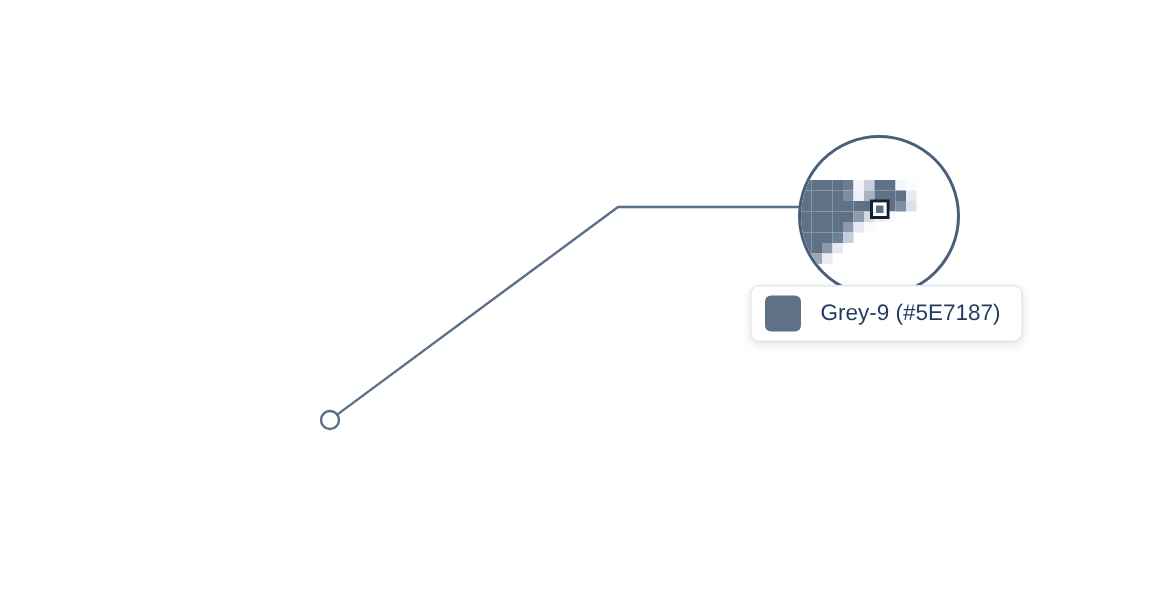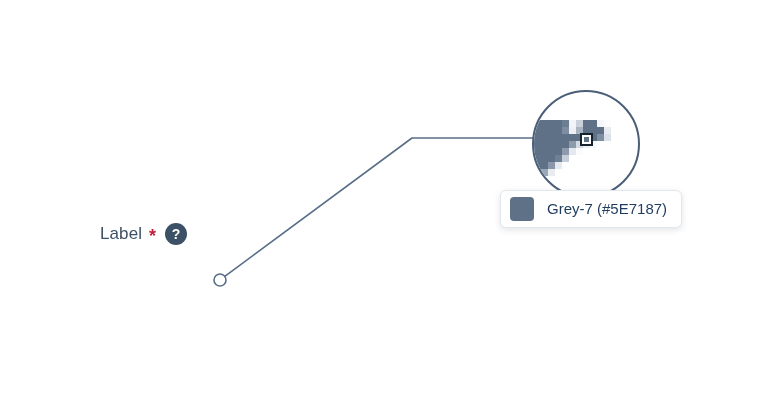--- a/index.html
+++ b/index.html
@@ -176,27 +176,20 @@
     color: #1f3c5f;
     white-space: nowrap;
   }
 </style>
 </head>
 <body>
 
 <div id="stage">
 
   <div class="field-group">
-    <div class="field-label-row">
-      <span class="field-label-text">Label</span>
-      <span class="field-required-star">*</span>
-      <span class="help-icon">
-        <span class="glyph">?</span>
-      </span>
-    </div>
   </div>
 
   <svg id="overlay" viewBox="0 0 776 400" width="776" height="400">
     <polyline id="connector-line" fill="none" stroke="#5A6E87" stroke-width="1.6" stroke-linecap="round" stroke-linejoin="round" points="224.8,276.4 412,138 534,138"></polyline>
     <circle id="connector-anchor" cx="220" cy="280" r="6" fill="none" stroke="#5A6E87" stroke-width="1.6"></circle>
   </svg>
 
   <div class="loupe">
     <div class="loupe-pixels" id="loupe-pixels">
         <div class="px" style="left: 0px; top: 28px; width: 7px; height: 7px; background: rgb(94, 113, 135);"></div>
@@ -261,16 +254,16 @@
         <div class="px" style="left: 7px; top: 77px; width: 7px; height: 7px; background: rgb(155, 168, 184);"></div>
         <div class="px" style="left: 14px; top: 77px; width: 7px; height: 7px; background: rgb(233, 237, 242);"></div>
         <div class="px-sel" style="left: 46px; top: 41px;">
           <i style="background: rgb(94, 113, 135);"></i>
         </div>
       </div>
   </div>
 
   <div class="color-card">
     <span class="color-swatch" id="color-swatch" style="background: rgb(94, 113, 135);"></span>
-    <span class="color-caption">Grey-7 (#5E7187)</span>
+    <span class="color-caption">Grey-9 (#5E7187)</span>
   </div>
 
 </div>
 
 </body></html>

